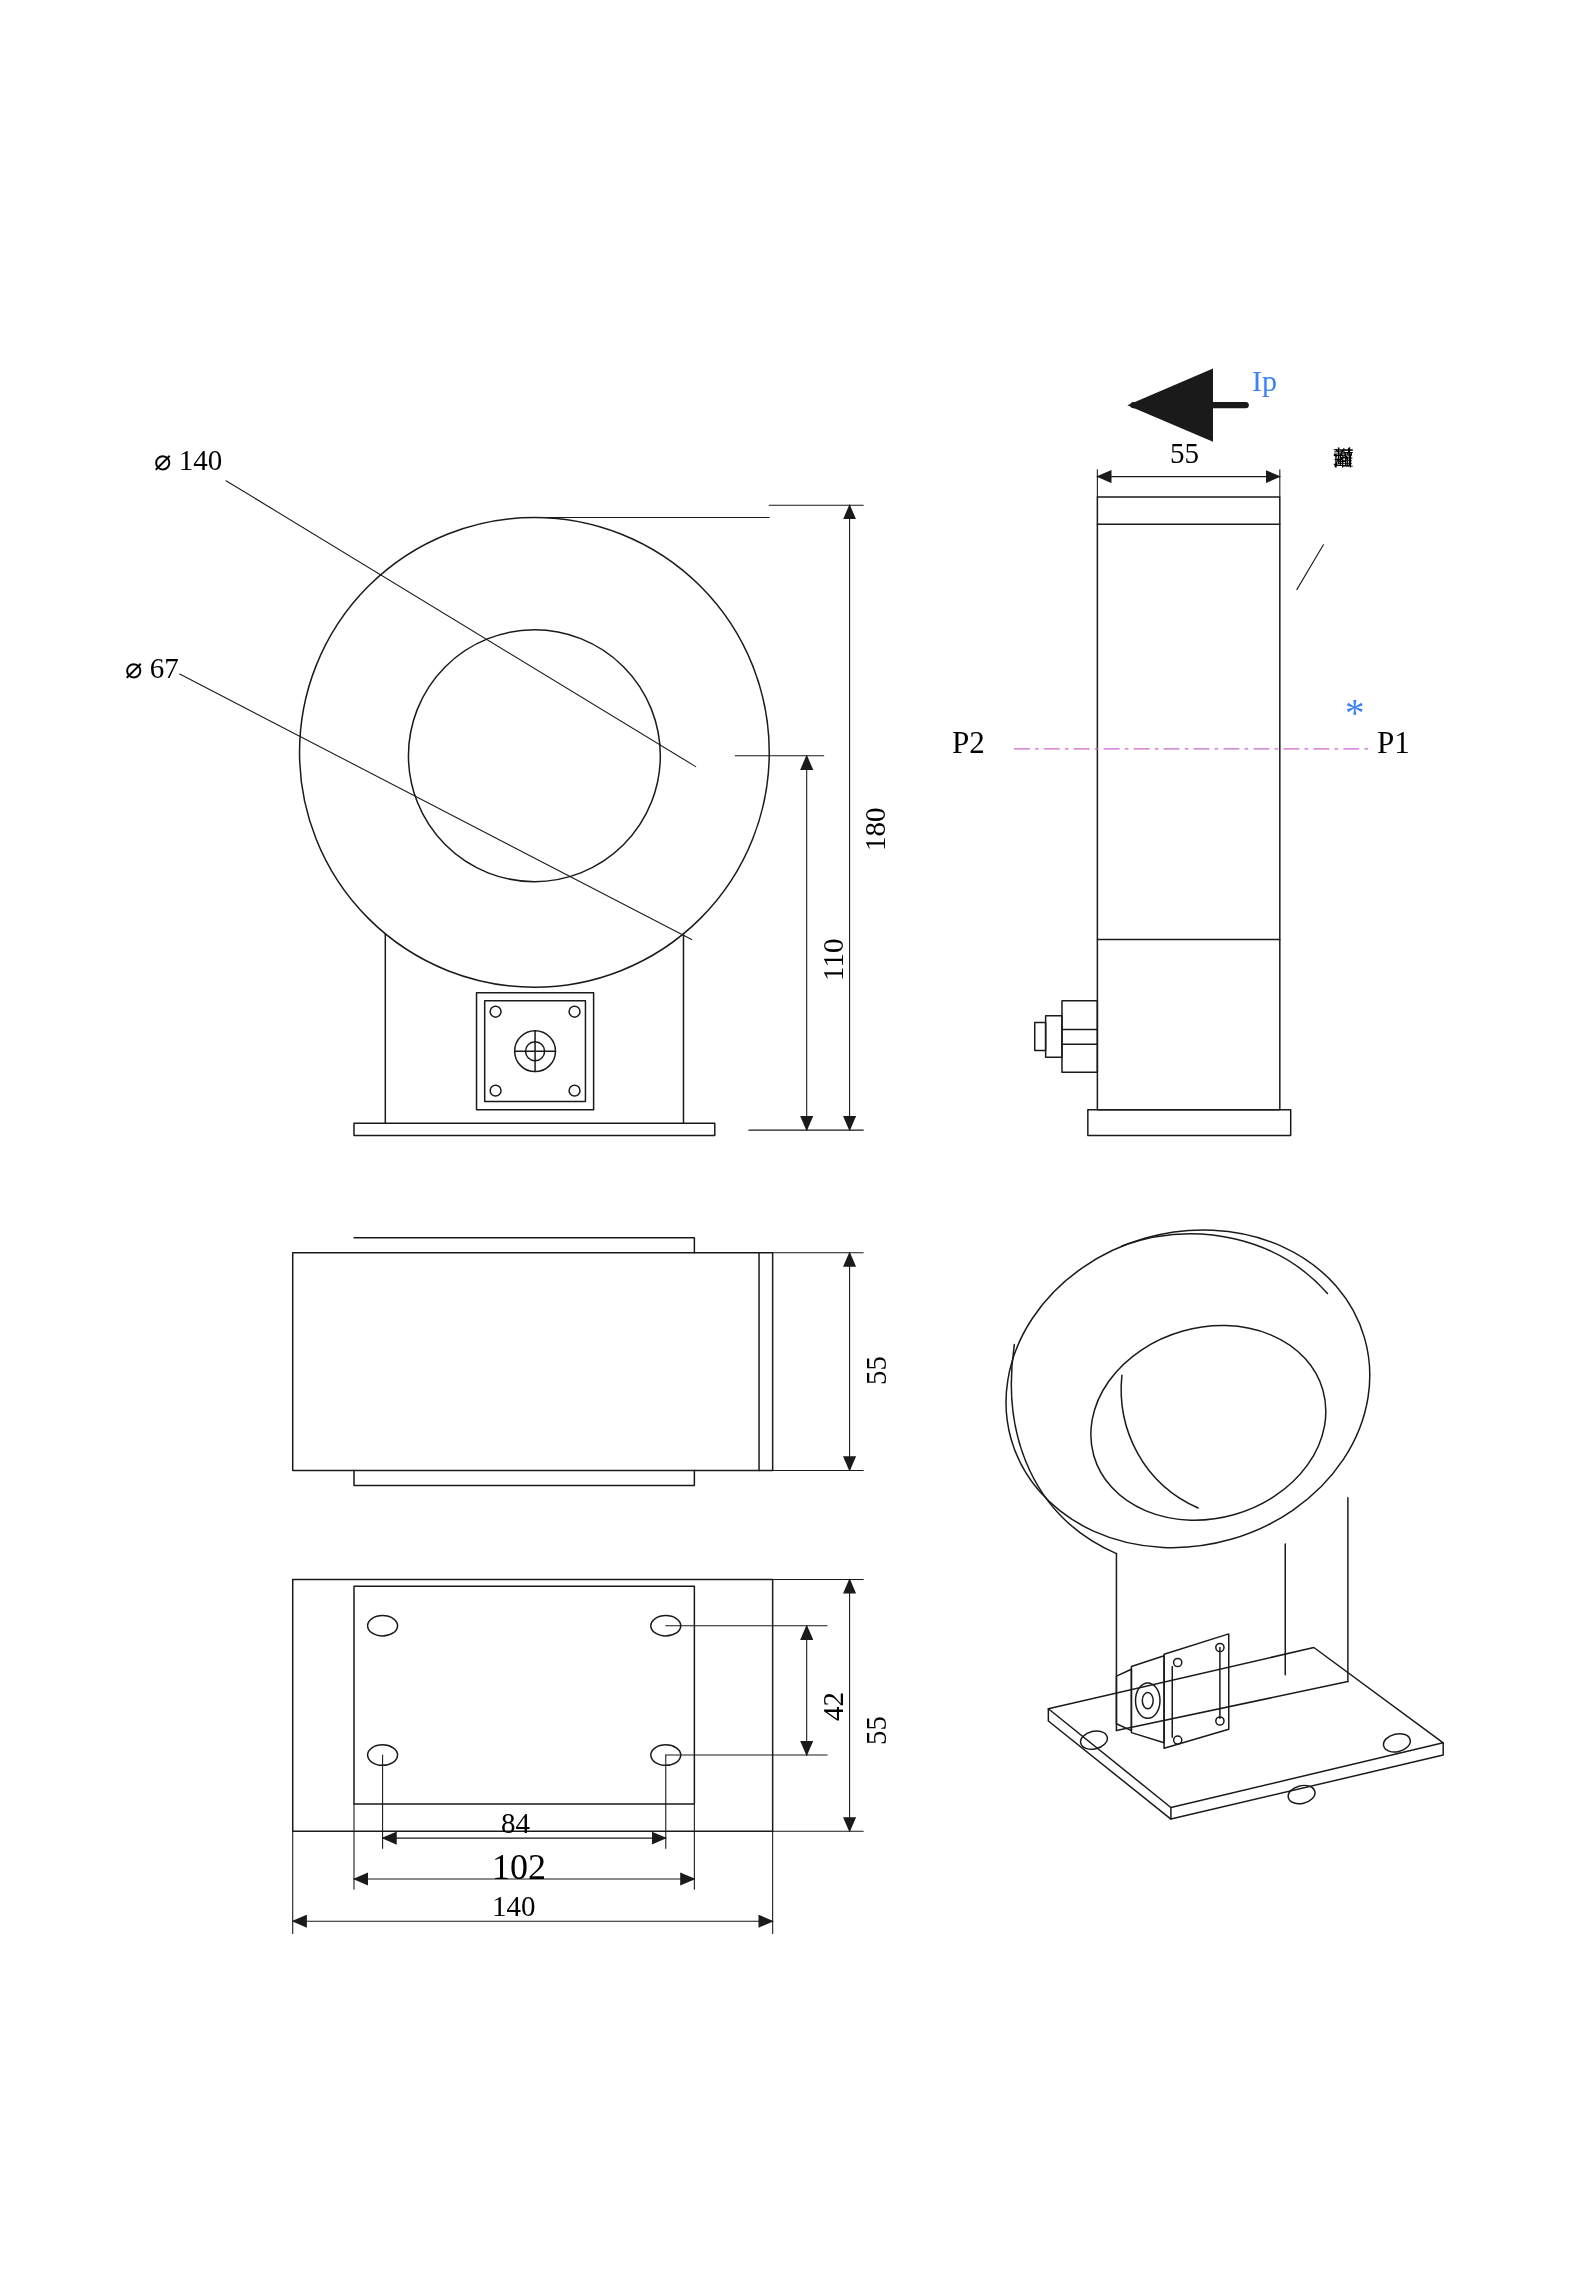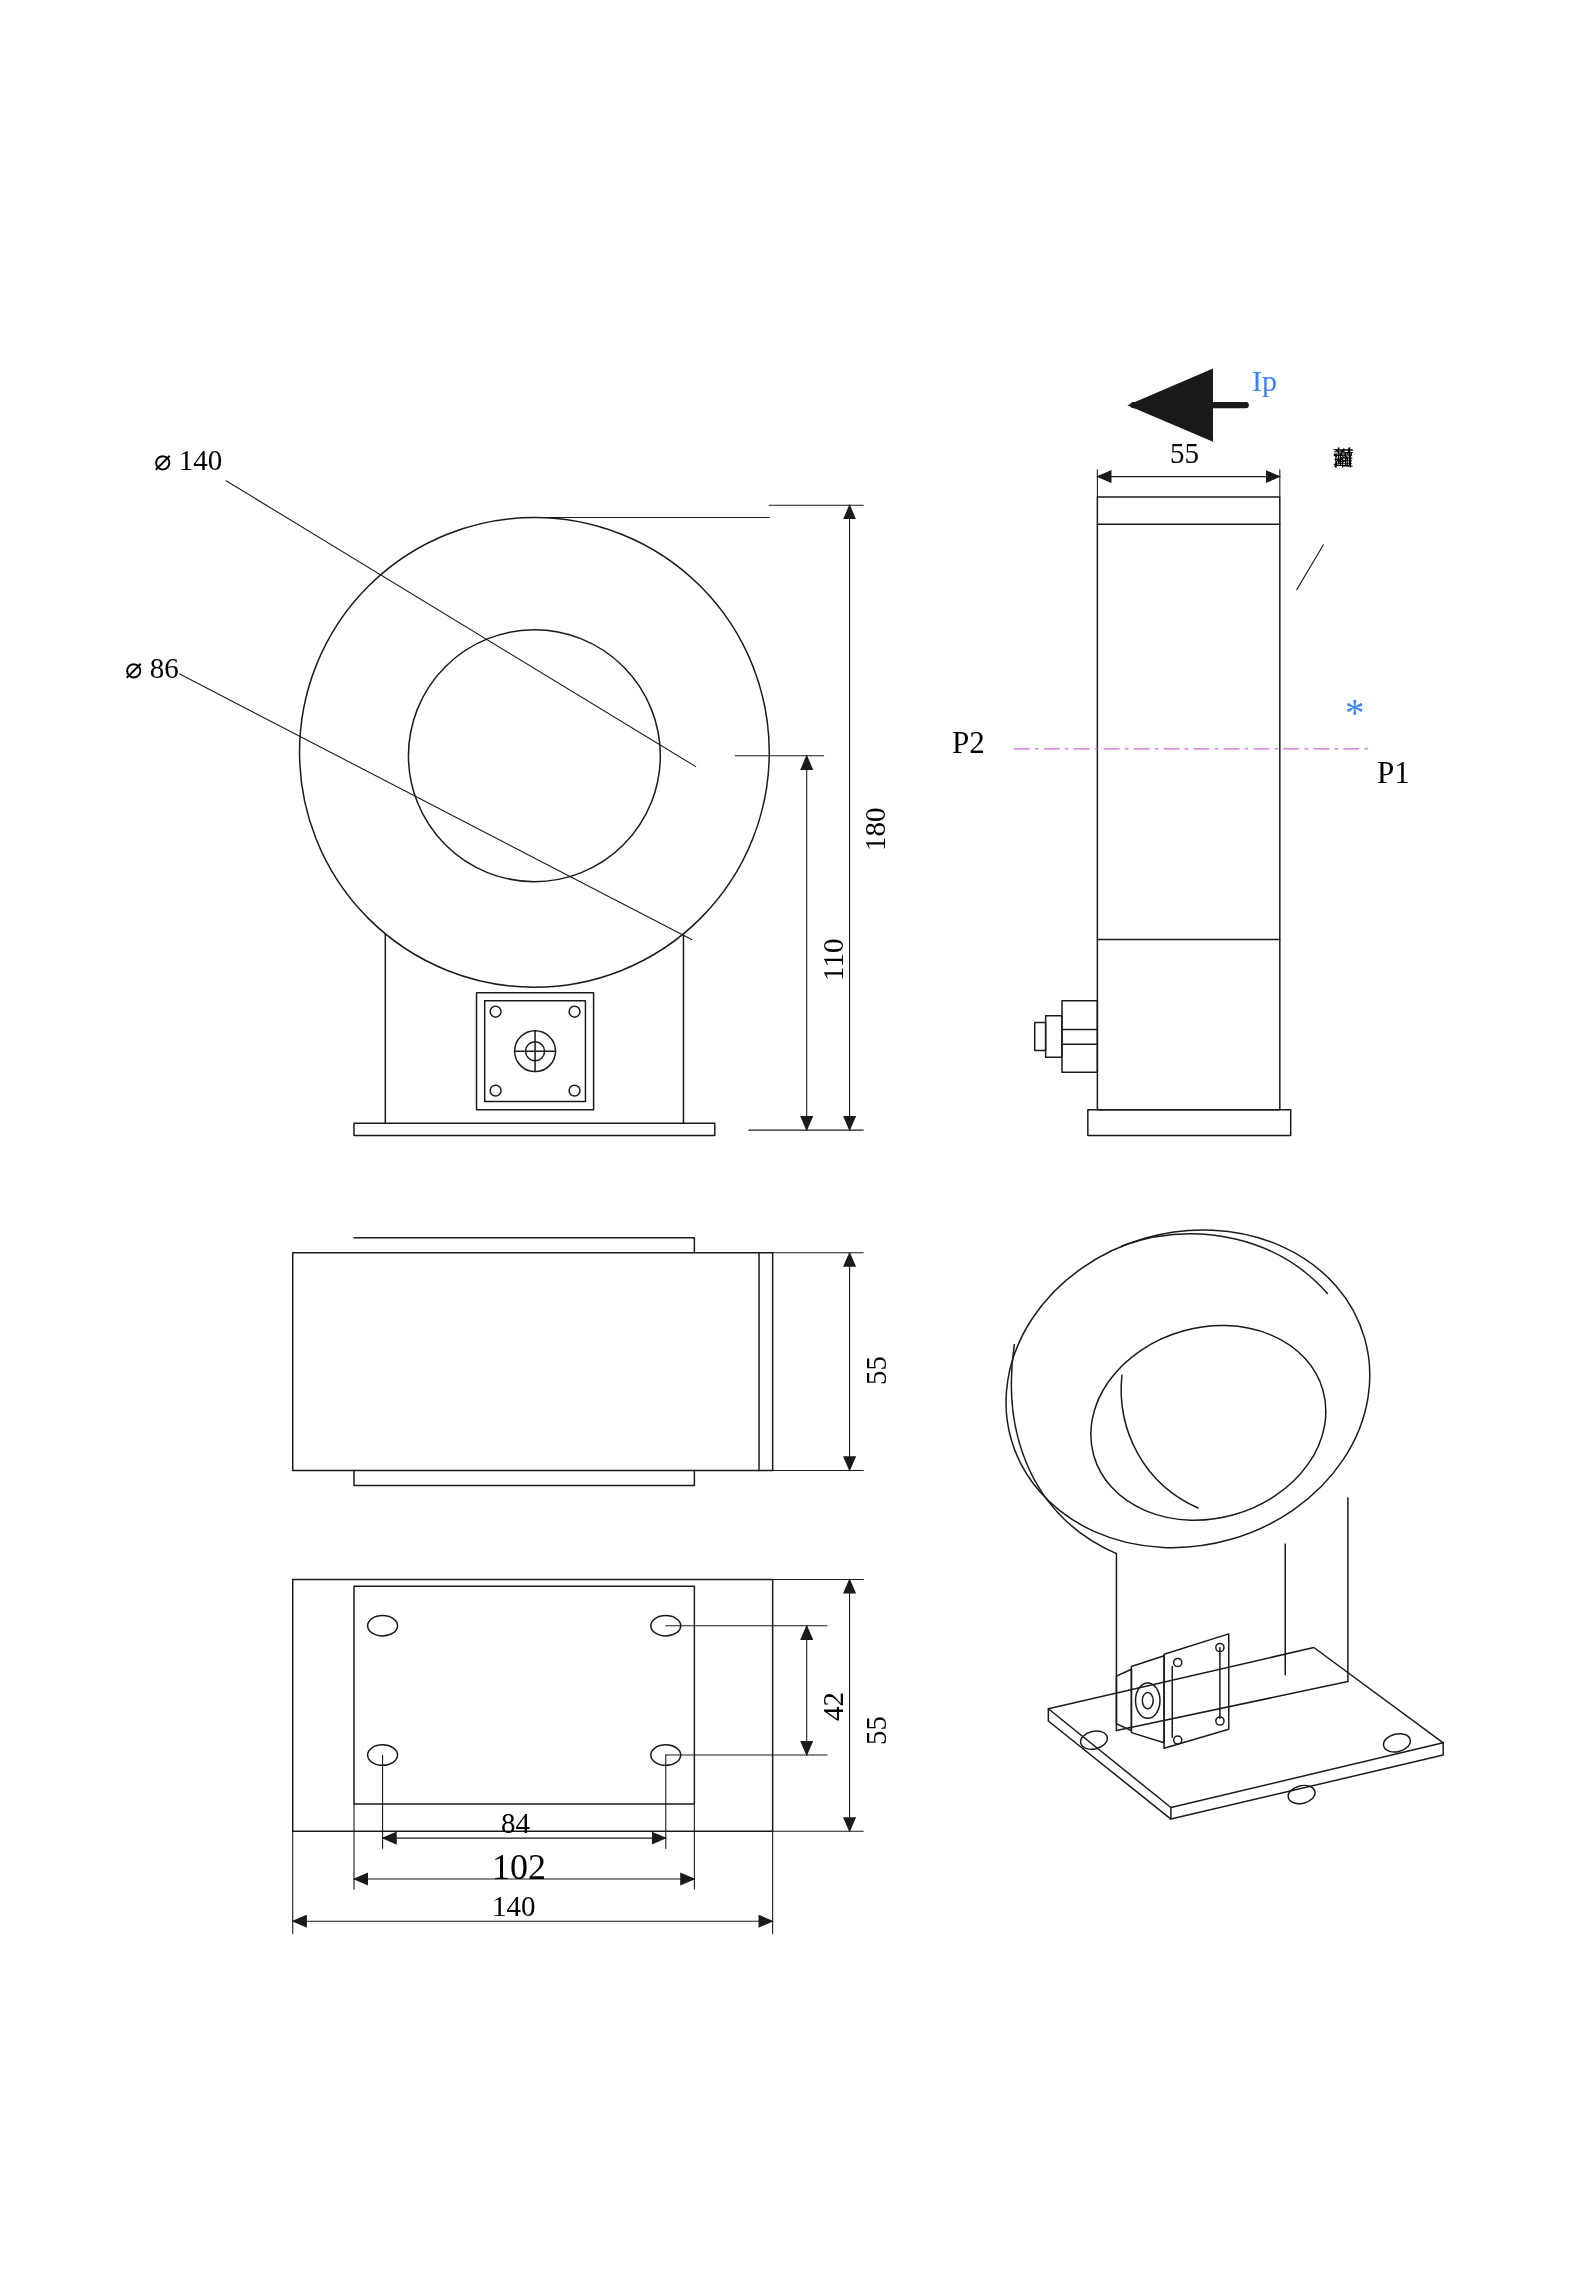--- a/index.html
+++ b/index.html
@@ -220,33 +220,33 @@
         <circle cx="1792" cy="2420" r="6"></circle>
         <circle cx="1730" cy="2556" r="6"></circle>
         <circle cx="1792" cy="2528" r="6"></circle>
       </g>
 
     </g>
   </svg>
 
   <div class="lbl" style="left:154px; top:446px; font-size:29px;">⌀ 140</div>
 
-  <div class="lbl" style="left:125px; top:654px; font-size:29px;">⌀ 86</div>
+  <div class="lbl" style="left:125px; top:654px; font-size:29px;">⌀ 67</div>
 
   <div class="lbl-v" style="left:861px; top:851px; font-size:29px;">180</div>
 
   <div class="lbl-v" style="left:819px; top:981px; font-size:29px;">110</div>
 
   <div class="lbl" style="left:1170px; top:439px; font-size:29px;">55</div>
 
   <div class="lbl red" style="left:1252px; top:366px; font-size:30px;">Ip</div>
 
   <div class="lbl" style="left:952px; top:727px; font-size:31px;">P2</div>
 
-  <div class="lbl" style="left:1377px; top:727px; font-size:31px;margin-top:30px;">P1</div>
+  <div class="lbl" style="left:1377px; top:727px; font-size:31px;">P1</div>
 
   <div class="lbl red" style="left:1345px; top:693px; font-size:39px;">*</div>
 
   <div class="lbl cjk" style="left:1333px; top:430px; font-size:20.4px;">封灌面</div>
 
   <div class="lbl-v" style="left:862px; top:1385px; font-size:29px;">55</div>
 
   <div class="lbl-v" style="left:819px; top:1721px; font-size:29px;">42</div>
 
   <div class="lbl-v" style="left:862px; top:1745px; font-size:29px;">55</div>

